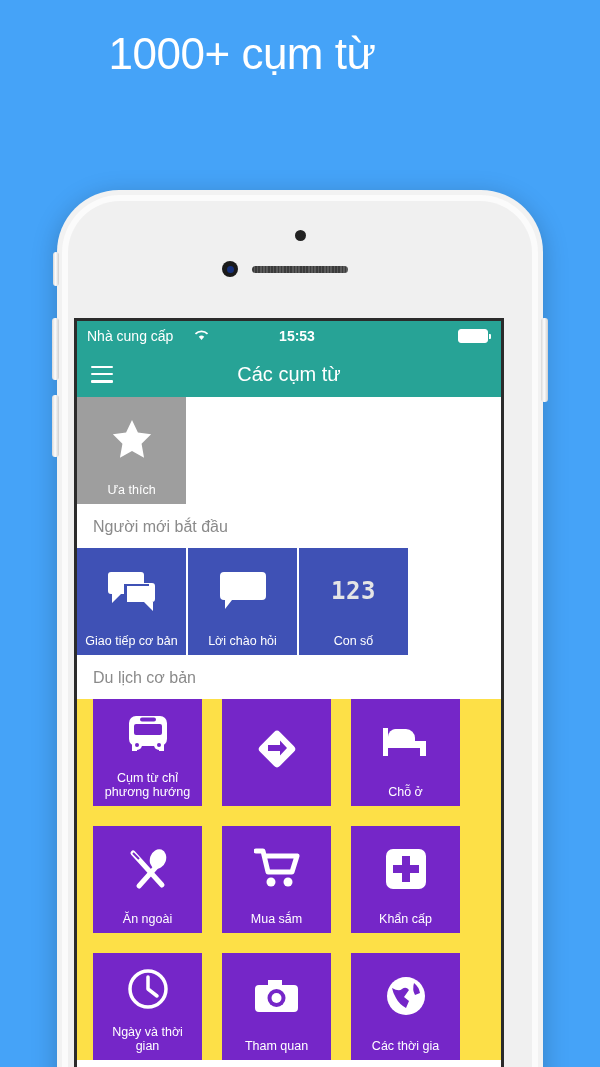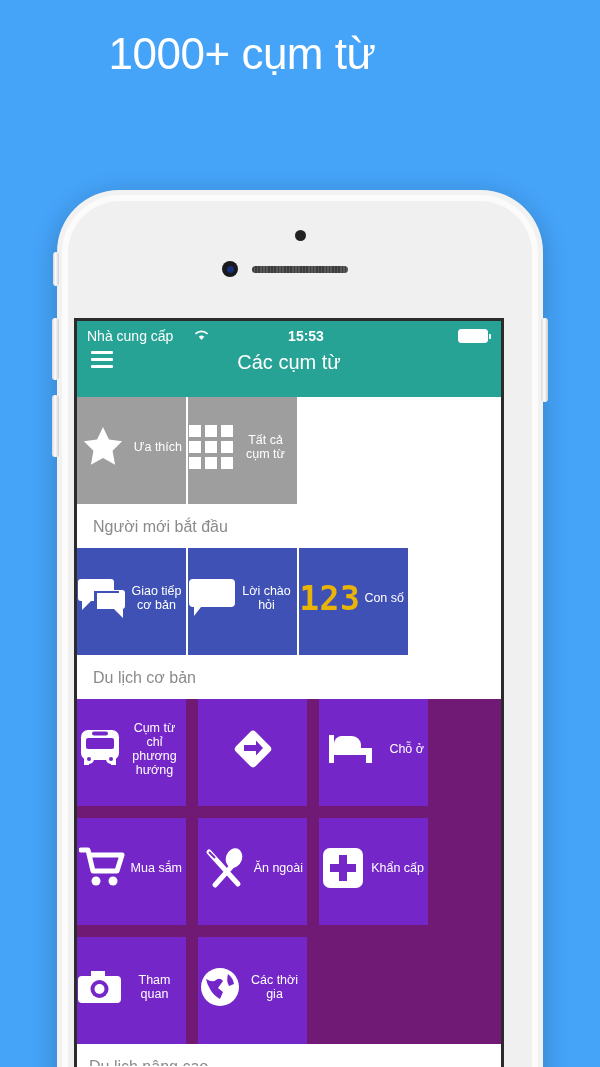--- a/index.html
+++ b/index.html
@@ -112,41 +112,41 @@
     background: #27a396;
     display: flex;
     align-items: center;
     padding: 0 10px;
     position: relative;
     color: #ffffff;
     font-size: 14px;
   }
   #carrier-group { display: flex; align-items: center; gap: 21px; }
   #status-time {
-    position: absolute; left: 17px; width: 100%;
+    position: absolute; left: 8px; width: 100%;
     text-align: center; font-size: 14px; font-weight: 600;
     pointer-events: none;
   }
   #battery-wrap { margin-left: auto; display: flex; align-items: center; z-index:2;}
   #battery-body {
     width: 30px; height: 14px;
     border: 1.5px solid #ffffff; border-radius: 3px;
     background: #ffffff;
   }
   #battery-nub {
     width: 2px; height: 5px; background: #ffffff;
     margin-left: 1px; border-radius: 0 1px 1px 0;
   }
 
   
   #nav-bar {
     height: 46px;
     background: #27a396;
     display: flex;
-    align-items: flex-start;
+    align-items: center;
     position: relative;
     padding: 0 14px;
   }
   #hamburger-icon { width: 22px; height: 17px; display: flex; flex-direction: column; justify-content: space-between; cursor: pointer; z-index: 2;}
   #hamburger-icon span { display: block; height: 2.6px; background: #fff; border-radius: 1px; }
   #nav-title {
     position: absolute; left: 0; width: 100%;
     text-align: center;
     color: #ffffff; font-size: 20px; font-weight: 400;
     pointer-events: none;
@@ -155,27 +155,27 @@
   
   .section-header {
     color: #8a8a8a;
     font-size: 16px;
     padding: 14px 12px 12px 16px;
     background: #ffffff;
   }
 
   
   .tile-row { display: flex; gap: 2px; background: #ffffff; }
-  .tile-grid { display: flex; flex-wrap: wrap; gap: 12px; background: #701a75; }
+  .tile-grid { display: flex; flex-wrap: wrap; gap: 20px; background: #fde047; padding-left: 16px; }
 
   .tile {
     width: 109px;
     height: 107px;
     display: flex;
-    flex-direction: row;
+    flex-direction: column;
     align-items: center;
     justify-content: flex-end;
     padding-bottom: 7px;
     cursor: pointer;
     position: relative;
   }
   .tile.gray   { background: #9e9e9e; }
   .tile.blue   { background: #3f51b5; }
   .tile.purple { background: #7526c8; }
 
@@ -192,23 +192,23 @@
     font-size: 12.5px;
     line-height: 14px;
     text-align: center;
     padding: 0 4px;
     max-width: 105px;
   }
   .tile-label.num { font-size: 12.5px; }
 
   
   .num-glyph {
-    color: #eab308;
+    color: #e5e5e5;
     font-family: "DejaVu Sans Mono", monospace;
-    font-size: 33px;
+    font-size: 24px;
     font-weight: 700;
     letter-spacing: 0.5px;
   }
 
   
   #clipped-header {
     color: #8a8a8a;
     font-size: 16px;
     padding: 14px 12px 0 12px;
     background: #ffffff;
@@ -266,36 +266,20 @@
       </div>
 
       <div class="tile-row">
         <div class="tile gray">
           <div class="tile-icon">
             <svg width="46" height="44" viewBox="0 0 24 23">
               <path d="M12 1 L15.1 7.6 L22 8.5 L17 13.5 L18.3 20.8 L12 17.3 L5.7 20.8 L7 13.5 L2 8.5 L8.9 7.6 Z" fill="#fff"></path>
             </svg>
           </div>
           <div class="tile-label">Ưa thích</div>
-        </div>
-        <div class="tile gray">
-          <div class="tile-icon">
-            <svg width="46" height="46" viewBox="0 0 46 46">
-              <rect x="1" y="1" width="12" height="12" fill="#fff"></rect>
-              <rect x="17" y="1" width="12" height="12" fill="#fff"></rect>
-              <rect x="33" y="1" width="12" height="12" fill="#fff"></rect>
-              <rect x="1" y="17" width="12" height="12" fill="#fff"></rect>
-              <rect x="17" y="17" width="12" height="12" fill="#fff"></rect>
-              <rect x="33" y="17" width="12" height="12" fill="#fff"></rect>
-              <rect x="1" y="33" width="12" height="12" fill="#fff"></rect>
-              <rect x="17" y="33" width="12" height="12" fill="#fff"></rect>
-              <rect x="33" y="33" width="12" height="12" fill="#fff"></rect>
-            </svg>
-          </div>
-          <div class="tile-label">Tất cả cụm từ</div>
         </div>
       </div>
 
       <div class="section-header">Người mới bắt đầu</div>
       <div class="tile-row">
         <div class="tile blue">
           <div class="tile-icon">
             <svg width="50" height="42" viewBox="0 0 50 42">
               <path d="M4 2 H34 A3 3 0 0 1 37 5 V21 A3 3 0 0 1 34 24 H14 L5 33 V24 H4 A3 3 0 0 1 1 21 V5 A3 3 0 0 1 4 2 Z" fill="#fff"></path>
               <path d="M20 13 H45 A3 3 0 0 1 48 16 V29 A3 3 0 0 1 45 32 H46 V41 L37 32 H20 Z" fill="#fff"></path>
@@ -358,54 +342,63 @@
               <path d="M24 5 A9 9 0 0 1 33 14 V18 H6 V13 A8 8 0 0 1 14 5 Z" fill="#fff"></path>
               <rect x="6" y="17" width="38" height="7" fill="#fff"></rect>
               <rect x="38" y="17" width="6" height="15" fill="#fff"></rect>
             </svg>
           </div>
           <div class="tile-label">Chỗ ở</div>
         </div>
 
         <div class="tile purple">
           <div class="tile-icon">
-            <svg width="46" height="42" viewBox="0 0 46 42">
-              <path d="M2 3 H9 L14 24 H38 L43 8 H12" fill="none" stroke="#fff" stroke-width="5" stroke-linejoin="round" stroke-linecap="round"></path>
-              <circle cx="17" cy="34" r="4.5" fill="#fff"></circle>
-              <circle cx="34" cy="34" r="4.5" fill="#fff"></circle>
-            </svg>
-          </div>
-          <div class="tile-label">Mua sắm</div>
-        </div>
-
-        <div class="tile purple">
-          <div class="tile-icon">
             <svg width="44" height="44" viewBox="0 0 44 44">
               <g stroke="#fff" stroke-width="5" stroke-linecap="round">
                 <line x1="7" y1="6" x2="36" y2="38"></line>
               </g>
               <ellipse cx="32" cy="12" rx="8" ry="10" fill="#fff" transform="rotate(20 32 12)"></ellipse>
               <path d="M30 20 L13 39" stroke="#fff" stroke-width="5" stroke-linecap="round"></path>
               <path d="M7 6 L13 12" stroke="#7526c8" stroke-width="2"></path>
             </svg>
           </div>
           <div class="tile-label">Ăn ngoài</div>
         </div>
 
         <div class="tile purple">
           <div class="tile-icon">
+            <svg width="46" height="42" viewBox="0 0 46 42">
+              <path d="M2 3 H9 L14 24 H38 L43 8 H12" fill="none" stroke="#fff" stroke-width="5" stroke-linejoin="round" stroke-linecap="round"></path>
+              <circle cx="17" cy="34" r="4.5" fill="#fff"></circle>
+              <circle cx="34" cy="34" r="4.5" fill="#fff"></circle>
+            </svg>
+          </div>
+          <div class="tile-label">Mua sắm</div>
+        </div>
+
+        <div class="tile purple">
+          <div class="tile-icon">
             <svg width="42" height="42" viewBox="0 0 42 42">
               <rect x="1" y="1" width="40" height="40" rx="7" fill="#fff"></rect>
               <rect x="17" y="8" width="8" height="26" fill="#7526c8"></rect>
               <rect x="8" y="17" width="26" height="8" fill="#7526c8"></rect>
             </svg>
           </div>
           <div class="tile-label">Khẩn cấp</div>
         </div>
 
+        <div class="tile purple">
+          <div class="tile-icon">
+            <svg width="42" height="42" viewBox="0 0 42 42">
+              <circle cx="21" cy="21" r="18" fill="none" stroke="#fff" stroke-width="3.5"></circle>
+              <path d="M21 9 V21 L30 28" fill="none" stroke="#fff" stroke-width="3.5" stroke-linecap="round" stroke-linejoin="round"></path>
+            </svg>
+          </div>
+          <div class="tile-label">Ngày và thời gian</div>
+        </div>
 
         <div class="tile purple">
           <div class="tile-icon">
             <svg width="46" height="38" viewBox="0 0 46 38">
               <path d="M14 3 H28 V8 H40 A4 4 0 0 1 44 12 V31 A4 4 0 0 1 40 35 H5 A4 4 0 0 1 1 31 V12 A4 4 0 0 1 5 8 H14 Z" fill="#fff"></path>
               <circle cx="22.5" cy="21" r="9" fill="#7526c8"></circle>
               <circle cx="22.5" cy="21" r="5" fill="#fff"></circle>
             </svg>
           </div>
           <div class="tile-label">Tham quan</div>

